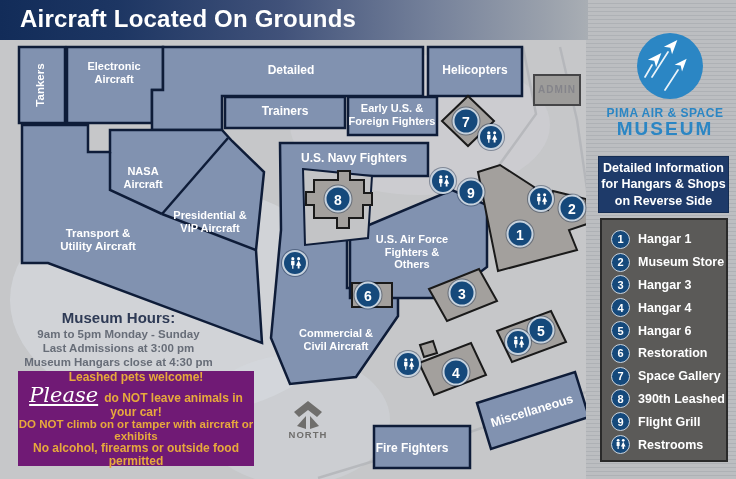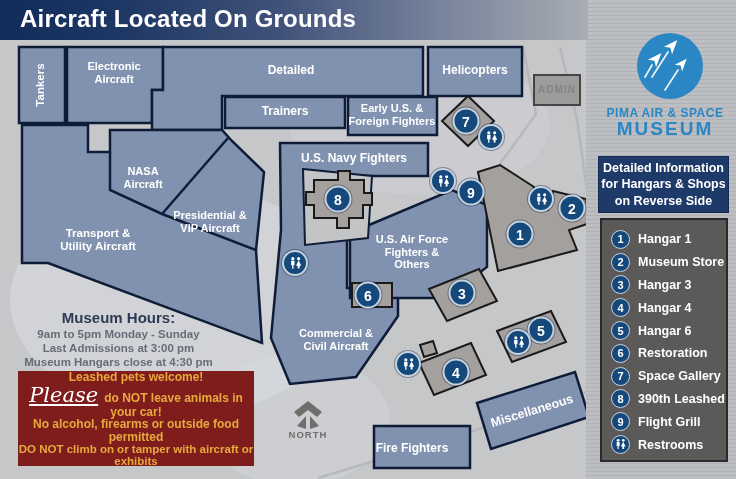--- a/index.html
+++ b/index.html
@@ -38,21 +38,21 @@
     background:#15497b;border:2px solid #c6d2de;box-shadow:0 0 0 1px rgba(15,35,65,.4);box-sizing:border-box;
     color:#fff;font-size:14px;font-weight:bold;display:flex;align-items:center;justify-content:center;}
   .wc{position:absolute;transform:translate(-50%,-50%);z-index:4;width:26px;height:26px;border-radius:50%;
     background:#15497b;border:2px solid #c6d2de;box-shadow:0 0 0 1px rgba(15,35,65,.4);box-sizing:border-box;
     display:flex;align-items:center;justify-content:center;}
   .wc svg{width:17px;height:17px;fill:#fff;}
   
   .hours{position:absolute;left:16px;top:309px;width:205px;z-index:3;text-align:center;}
   .hours .ht{font-size:15px;font-weight:bold;color:#2e3a55;margin-bottom:2px;}
   .hours .hl{font-size:11.5px;font-weight:bold;color:#676d78;line-height:1.2;}
-  .notice{position:absolute;left:18px;top:371px;width:236px;height:95px;z-index:3;background:#7f1d1d;
+  .notice{position:absolute;left:18px;top:371px;width:236px;height:95px;z-index:3;background:#701a75;
     display:flex;flex-direction:column;justify-content:space-evenly;text-align:center;
     color:#e7a93c;font-weight:bold;font-size:12px;line-height:1.05;}
   .please{font-family:"DejaVu Serif",serif;font-style:italic;font-weight:normal;color:#fff;font-size:21px;
     text-decoration:underline;margin-right:6px;text-align:center;}
 </style>
 </head>
 <body>
 
 <svg width="0" height="0" style="position:absolute">
   <symbol id="wcfig" viewBox="0 0 24 24">
@@ -192,22 +192,22 @@
     <div class="hl">9am to 5pm Monday - Sunday</div>
     <div class="hl">Last Admissions at 3:00 pm</div>
     <div class="hl">Museum Hangars close at 4:30 pm</div>
   </div>
 
   <div class="notice">
     <div>Leashed pets welcome!</div>
     <div>
       <span class="please">Please</span><span>do NOT leave animals in your car!</span>
     </div>
+    <div style="font-size:11.5px;">DO NOT climb on or tamper with aircraft or exhibits</div>
     <div>No alcohol, firearms or outside food permitted</div>
-    <div style="font-size:11.5px;">DO NOT climb on or tamper with aircraft or exhibits</div>
   </div>
 
   <div class="sidebar">
     <div class="logoc">
       <svg viewBox="0 0 66 66" width="66" height="66">
         <circle cx="33" cy="33" r="33" fill="#2b86c4"></circle>
         <g fill="#ffffff">
           <g transform="translate(35,13) rotate(42)">
               <path d="M0,-8 L5.5,6 L0,2.5 L-5.5,6 Z"></path>
             </g>

